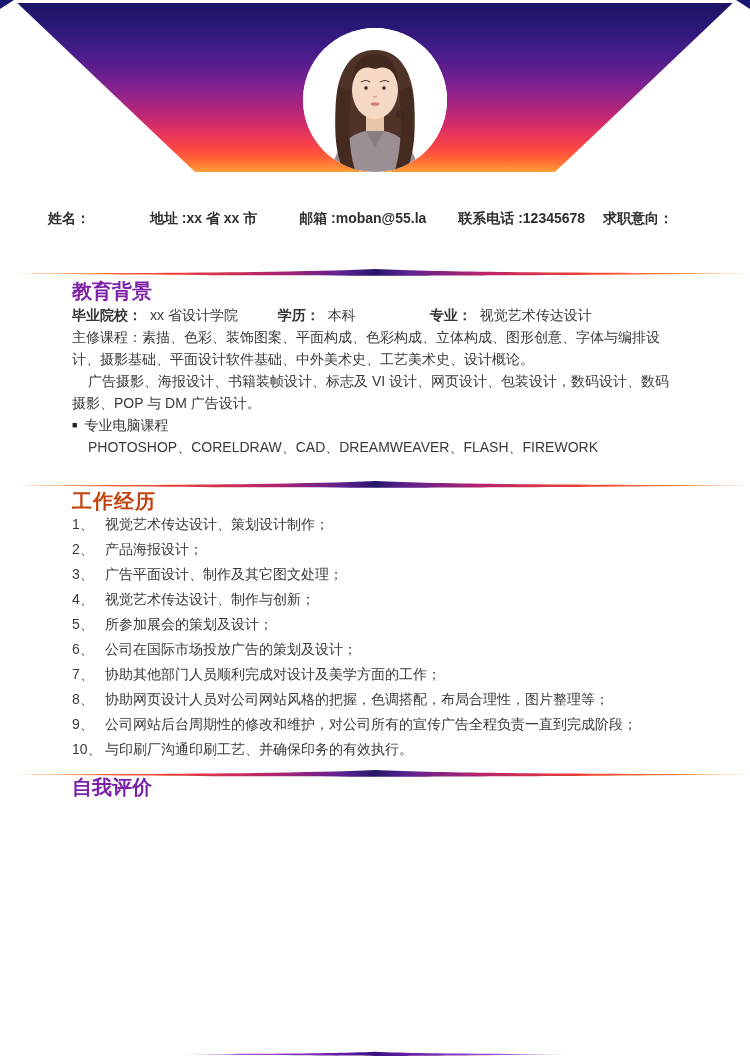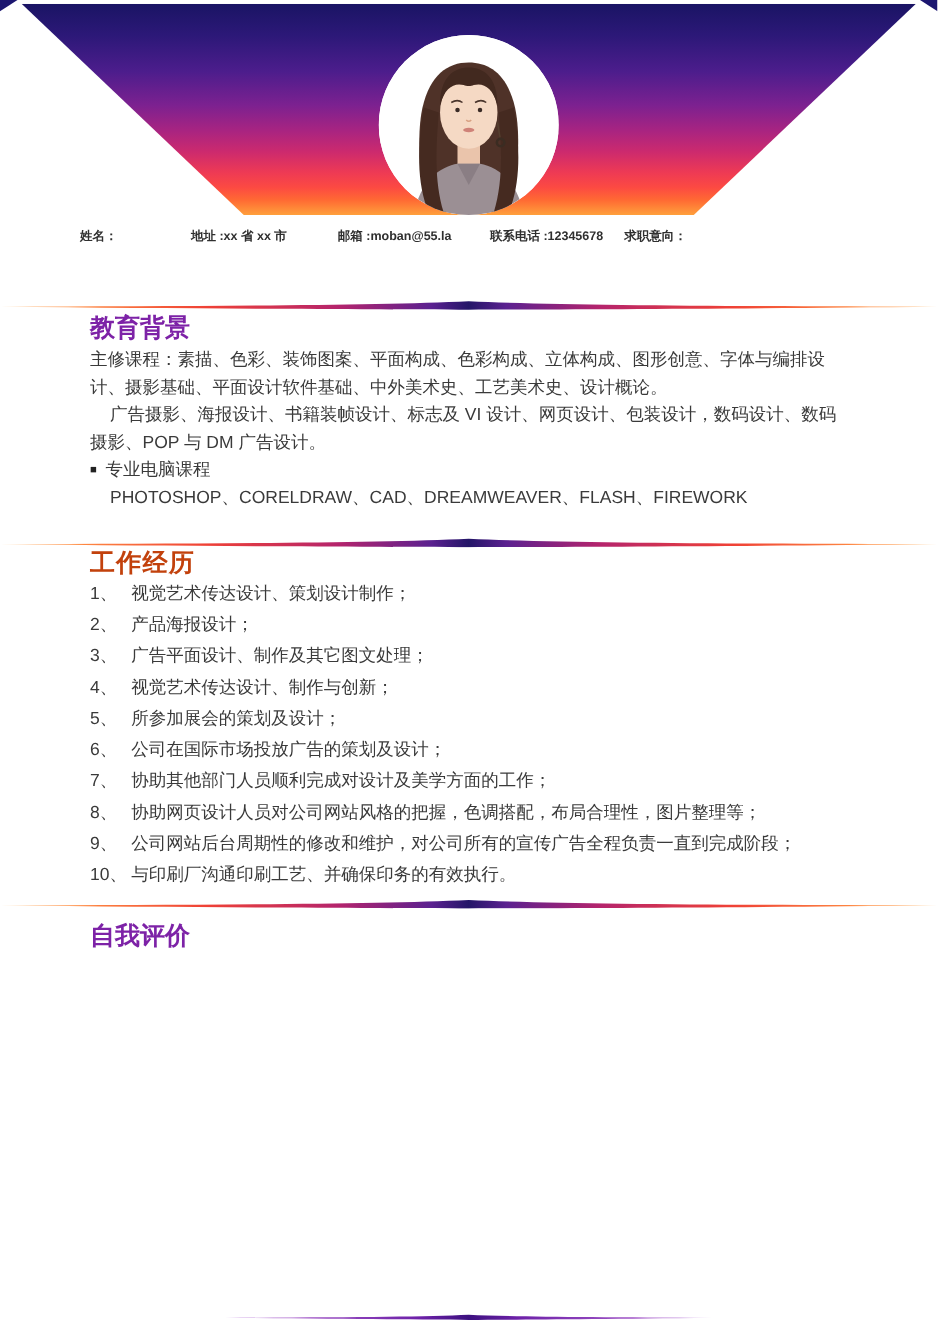--- a/index.html
+++ b/index.html
@@ -20,42 +20,42 @@
       #a82481 60%,#cc2a6e 70%,#ee3a54 80%,#fc4a42 87%,#ff6a33 93%,#ffa03c 100%);
     clip-path:polygon(2.3% 0, 97.7% 0, 74% 100%, 26% 100%);
   }
   .photo-circle {
     position:absolute; top:28px; left:303px; width:144px; height:144px;
     border-radius:50%; background:#ffffff; overflow:hidden; z-index:2;
   }
   .photo-circle svg { display:block; width:144px; height:144px; }
   
   .contact {
-    margin-top:8px; padding-left:64px; height:20px; line-height:20px;
-    font-weight:bold; color:#2f2f2f; white-space:nowrap; font-size:10px;
+    margin-top:36px; padding-left:48px; height:20px; line-height:20px;
+    font-weight:bold; color:#2f2f2f; white-space:nowrap; font-size:14px;
   }
   .contact span { display:inline-block; }
   .c-addr  { margin-left:56px; }
   .c-mail  { margin-left:38px; }
   .c-phone { margin-left:28px; }
   .c-int   { margin-left:14px; }
   
   .divider { display:block; width:750px; height:8px; }
   .divider svg { display:block; width:750px; height:8px; }
   .divider1 { margin-top:40px; }
   .divider2 { margin-top:22px; }
   .divider3 { margin-top:7px; }
   .bottom-divider { position:absolute; left:180px; top:1051px; width:390px; height:5px; }
   .bottom-divider svg { display:block; width:390px; height:5px; }
   
   .section { padding:0 72px; }
   .sec-title { font-size:20px; font-weight:bold; color:#7d22a7; height:21px; line-height:21px; }
   .edu .sec-title  { margin-top:5px; }
   .work .sec-title { margin-top:3px; font-family:"Liberation Serif","DejaVu Serif",serif; font-weight:bold; color:#c2410c; letter-spacing:1px; }
-  .eval .sec-title { margin-top:12px; }
+  .eval .sec-title { margin-top:0; }
   .edu-body { line-height:22px; margin-top:2px; }
   .edu-line1 { white-space:nowrap; }
   .lbl { font-weight:bold; color:#333; }
   .val { margin-left:8px; }
   .gap1 { margin-left:36px; }
   .gap2 { margin-left:70px; }
   .indent { text-indent:16px; }
   .bullet-line .sq { font-size:9px; vertical-align:2px; color:#222; margin-right:7px; }
   .work-body { margin-top:0; }
   .work-pos { height:25px; line-height:25px; }
@@ -127,20 +127,25 @@
         <stop offset="1" stop-color="#ffdcae"></stop>
       </linearGradient>
     </defs>
     <path d="M0,5.4 C160,4.9 300,4.5 375,1 C450,4.5 590,4.9 750,5.4 C590,6.9 450,7.6 375,7.7 C300,7.6 160,6.9 0,5.4 Z" fill="url(#lg1)"></path>
   </svg>
 </div>
 
 <div class="section edu">
   <div class="sec-title">教育背景</div>
   <div class="edu-body">
+    <div class="edu-line1">
+      <span class="lbl">毕业院校：</span><span class="val">xx 省设计学院</span>
+      <span class="lbl gap1">学历：</span><span class="val">本科</span>
+      <span class="lbl gap2">专业：</span><span class="val">视觉艺术传达设计</span>
+    </div>
     <p>主修课程：素描、色彩、装饰图案、平面构成、色彩构成、立体构成、图形创意、字体与编排设计、摄影基础、平面设计软件基础、中外美术史、工艺美术史、设计概论。</p>
     <p class="indent">广告摄影、海报设计、书籍装帧设计、标志及 VI 设计、网页设计、包装设计，数码设计、数码摄影、POP 与 DM 广告设计。</p>
     <div class="bullet-line">
       <span class="sq">■</span><span>专业电脑课程</span>
     </div>
     <p class="indent">PHOTOSHOP、CORELDRAW、CAD、DREAMWEAVER、FLASH、FIREWORK</p>
   </div>
 </div>
 
 <div class="divider divider2">

